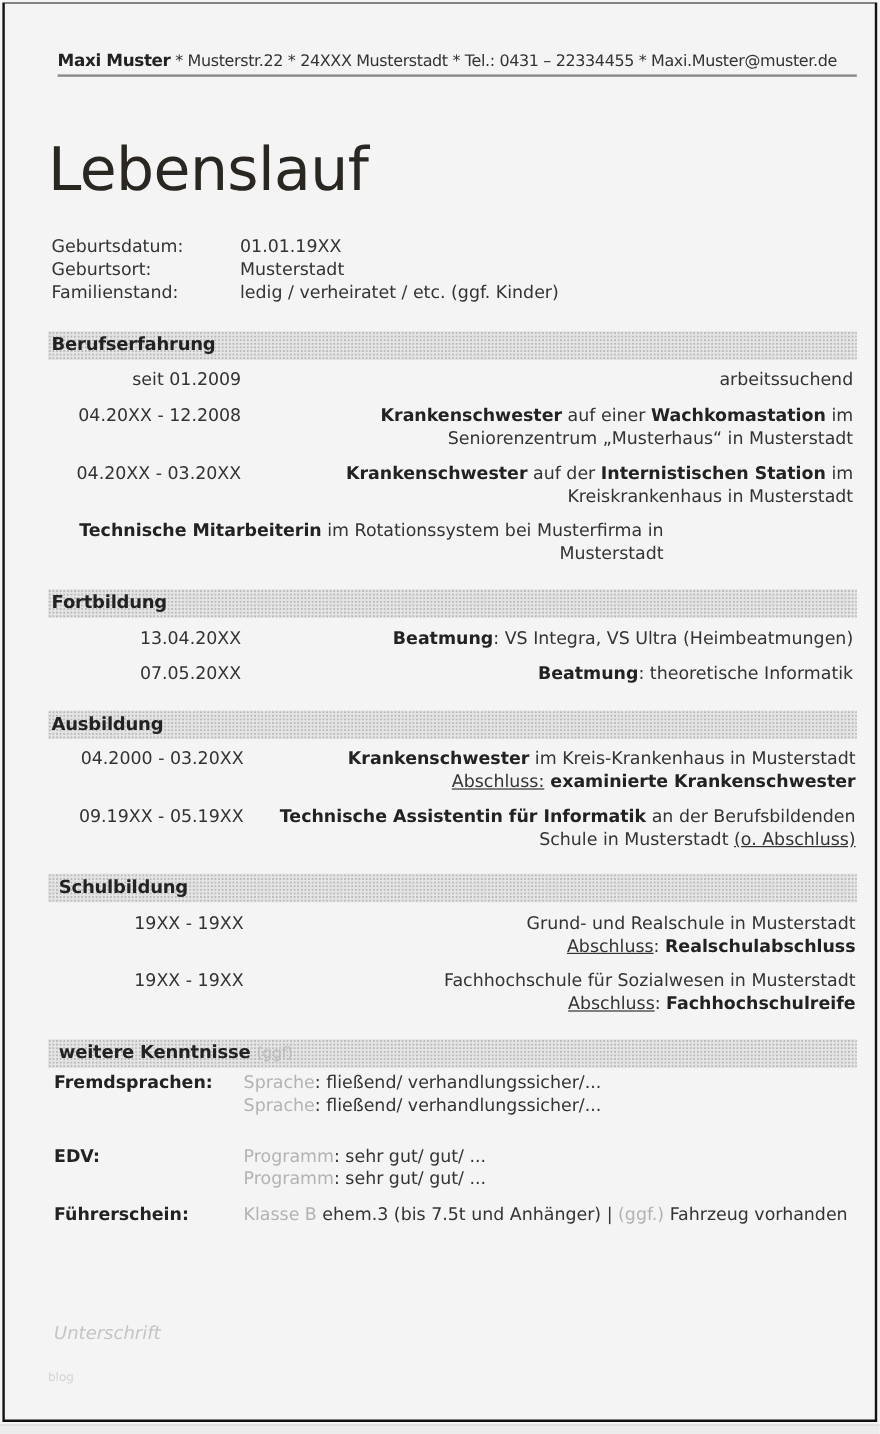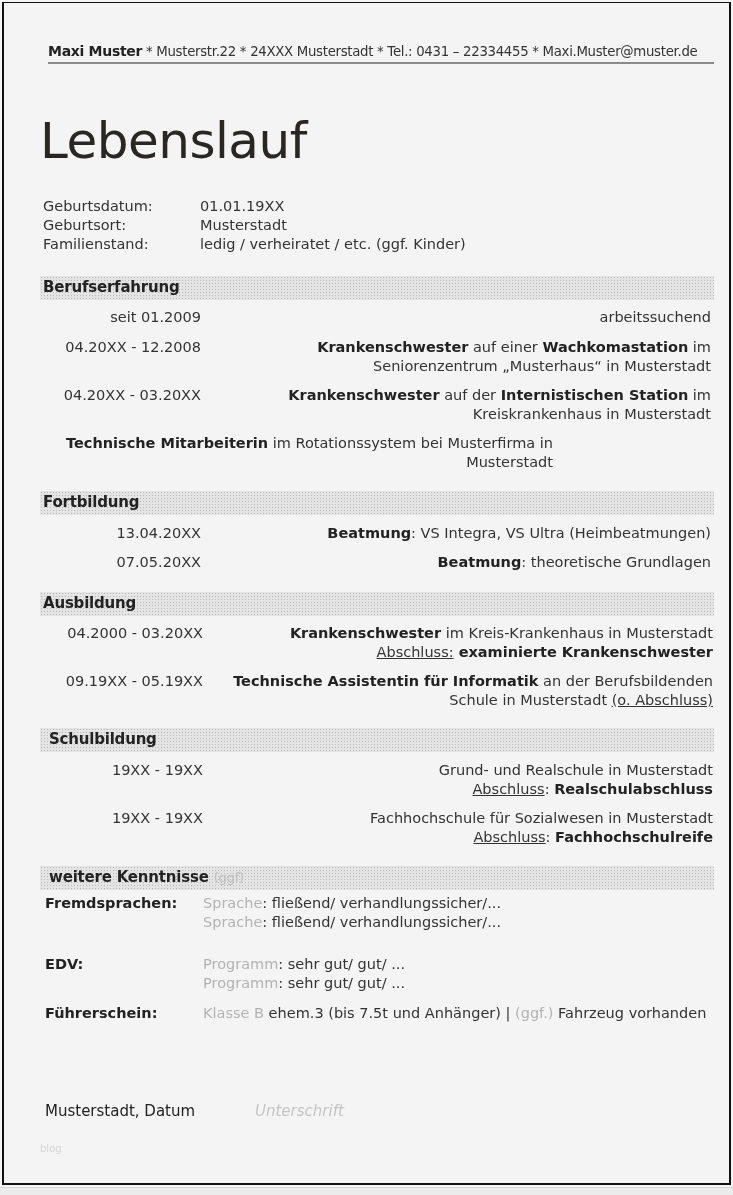--- a/index.html
+++ b/index.html
@@ -106,21 +106,21 @@
   <span class="desc"><b>Technische Mitarbeiterin</b><span> im Rotationssystem bei Musterfirma in Musterstadt</span></span>
 </div>
 
 <div class="section-head" style="top:491px">Fortbildung</div>
 <div class="entry" style="top:524px">
   <span class="date">13.04.20XX</span>
   <span class="desc"><b>Beatmung</b><span>: VS Integra, VS Ultra (Heimbeatmungen)</span></span>
 </div>
 <div class="entry" style="top:553px">
   <span class="date">07.05.20XX</span>
-  <span class="desc"><b>Beatmung</b><span>: theoretische Grundlagen</span></span>
+  <span class="desc"><b>Beatmung</b><span>: theoretische Informatik</span></span>
 </div>
 
 <div class="section-head" style="top:592px">Ausbildung</div>
 <div class="entry" style="top:624px;left:45px">
   <span class="date">04.2000 - 03.20XX</span>
   <span class="desc"><b>Krankenschwester</b><span> im Kreis-Krankenhaus in Musterstadt</span><br><span class="u">Abschluss:</span><b> examinierte Krankenschwester</b></span>
 </div>
 <div class="entry" style="top:672px;left:45px">
   <span class="date">09.19XX - 05.19XX</span>
   <span class="desc"><b>Technische Assistentin für Informatik</b><span> an der Berufsbildenden Schule in Musterstadt </span><span class="u">(o. Abschluss)</span></span>
@@ -145,16 +145,15 @@
 <div class="skills-entry" style="top:955px">
   <span class="lbl skills-lbl">EDV:</span>
   <span class="val"><span class="grey">Programm</span><span>: sehr gut/ gut/ ...</span><br><span class="grey">Programm</span><span>: sehr gut/ gut/ ...</span></span>
 </div>
 <div class="skills-entry" style="top:1004px">
   <span class="lbl skills-lbl">Führerschein:</span>
   <span class="val"><span class="grey">Klasse B</span><span> ehem.3 (bis 7.5t und Anhänger) | </span><span class="grey">(ggf.)</span><span> Fahrzeug vorhanden</span></span>
 </div>
 
 <div class="sign">
-  <span class="place">Musterstadt, Datum</span>
   <span class="signature">Unterschrift</span>
 </div>
 <div class="watermark">blog</div>
 
 </body></html>

